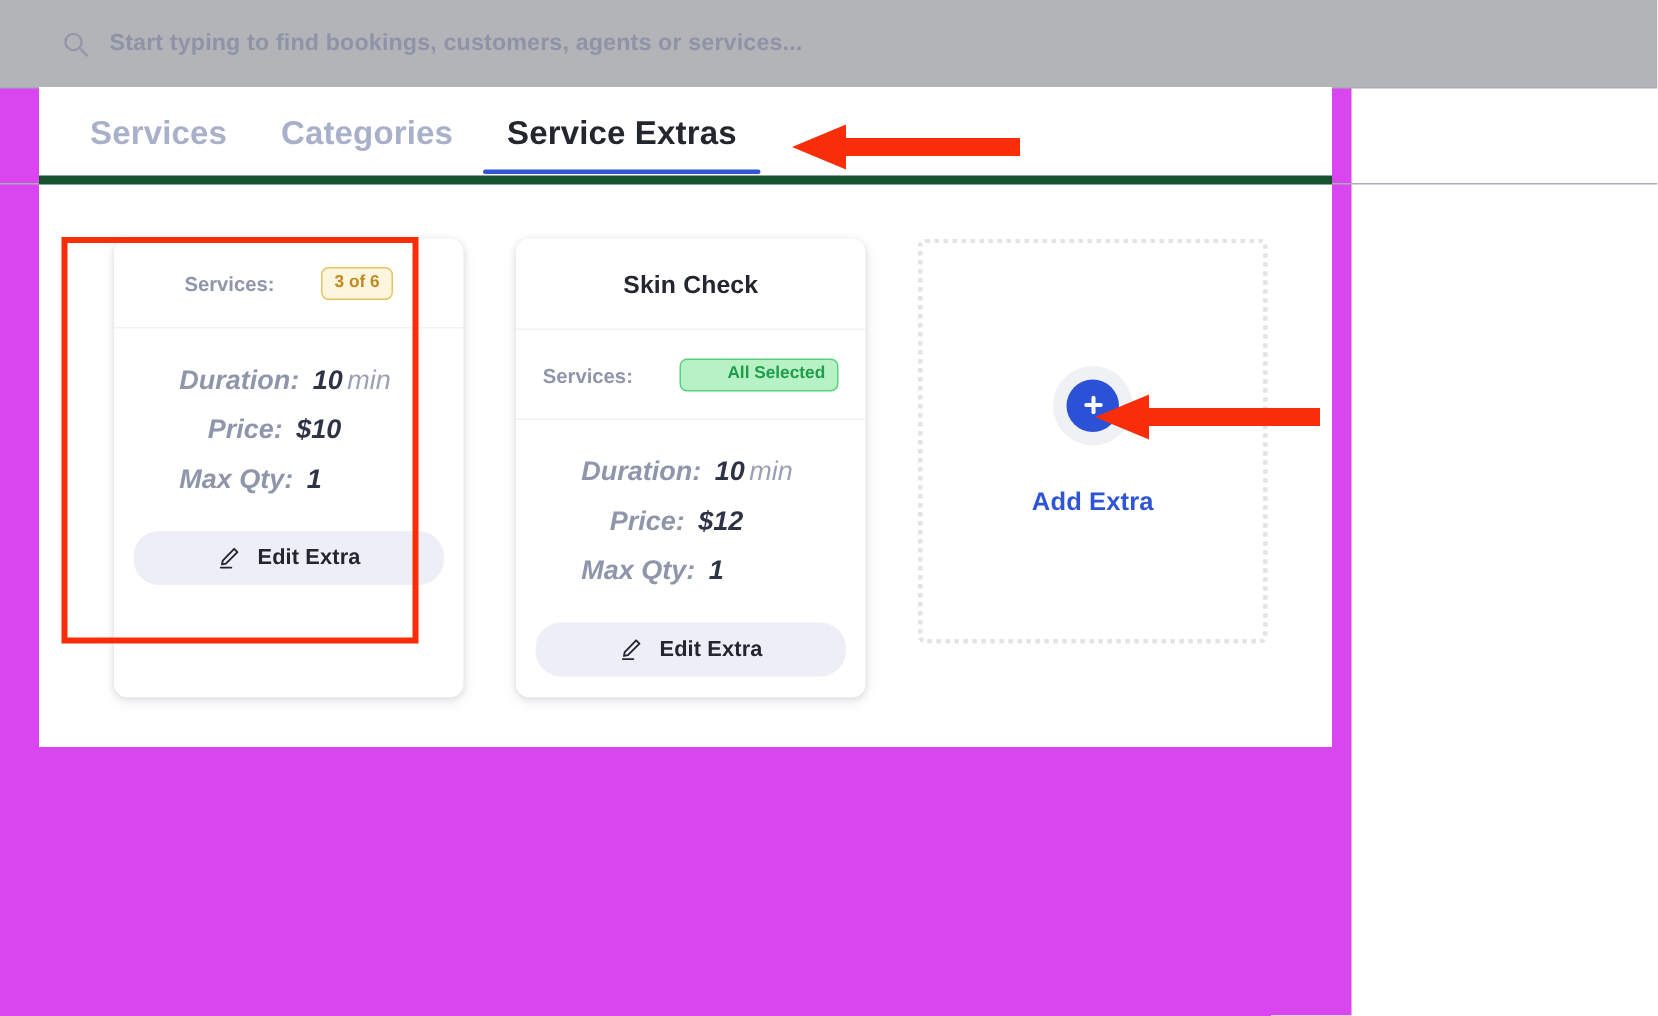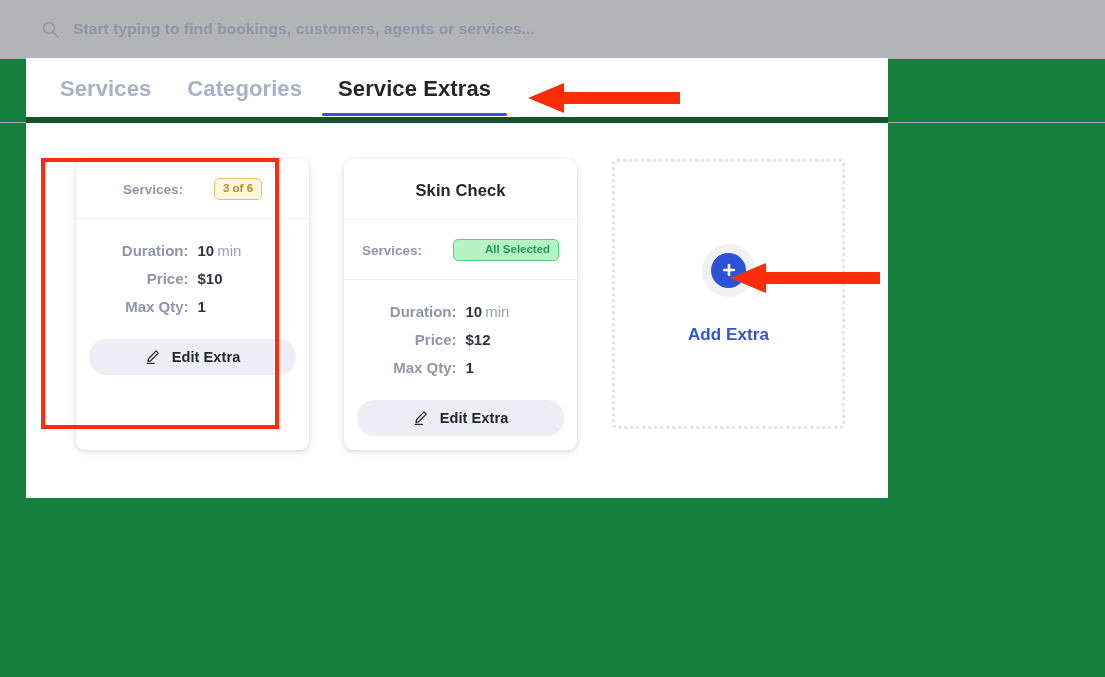--- a/index.html
+++ b/index.html
@@ -6,23 +6,23 @@
 
   html, body {
     width: 1105px;
     height: 677px;
     overflow: hidden;
     font-family: "Liberation Sans", sans-serif;
   }
 
   #stage {
     position: relative;
-    width: 1105px;
+    width: 901px;
     height: 677px;
-    background: #15803d;
+    background: #d946ef;
   }
 
   
   .bg-searchbar {
     position: absolute;
     left: 0; top: 0;
     width: 1105px; height: 58px;
     display: flex;
     align-items: center;
     padding-left: 42px;
@@ -154,22 +154,23 @@
   .card-specs {
     padding: 20px 0 16px;
     display: flex;
     flex-direction: column;
     gap: 3px;
     align-items: center;
   }
   .spec-row {
     display: flex;
     width: 146px;
-    font-size: 15px;
+    font-size: 18px;
     line-height: 1.65;
+    font-style: italic;
   }
   .spec-key {
     flex: 0 0 78px;
     text-align: right;
     color: #8f96ab;
     font-weight: 700;
     padding-right: 9px;
     white-space: nowrap;
   }
   .spec-val {

